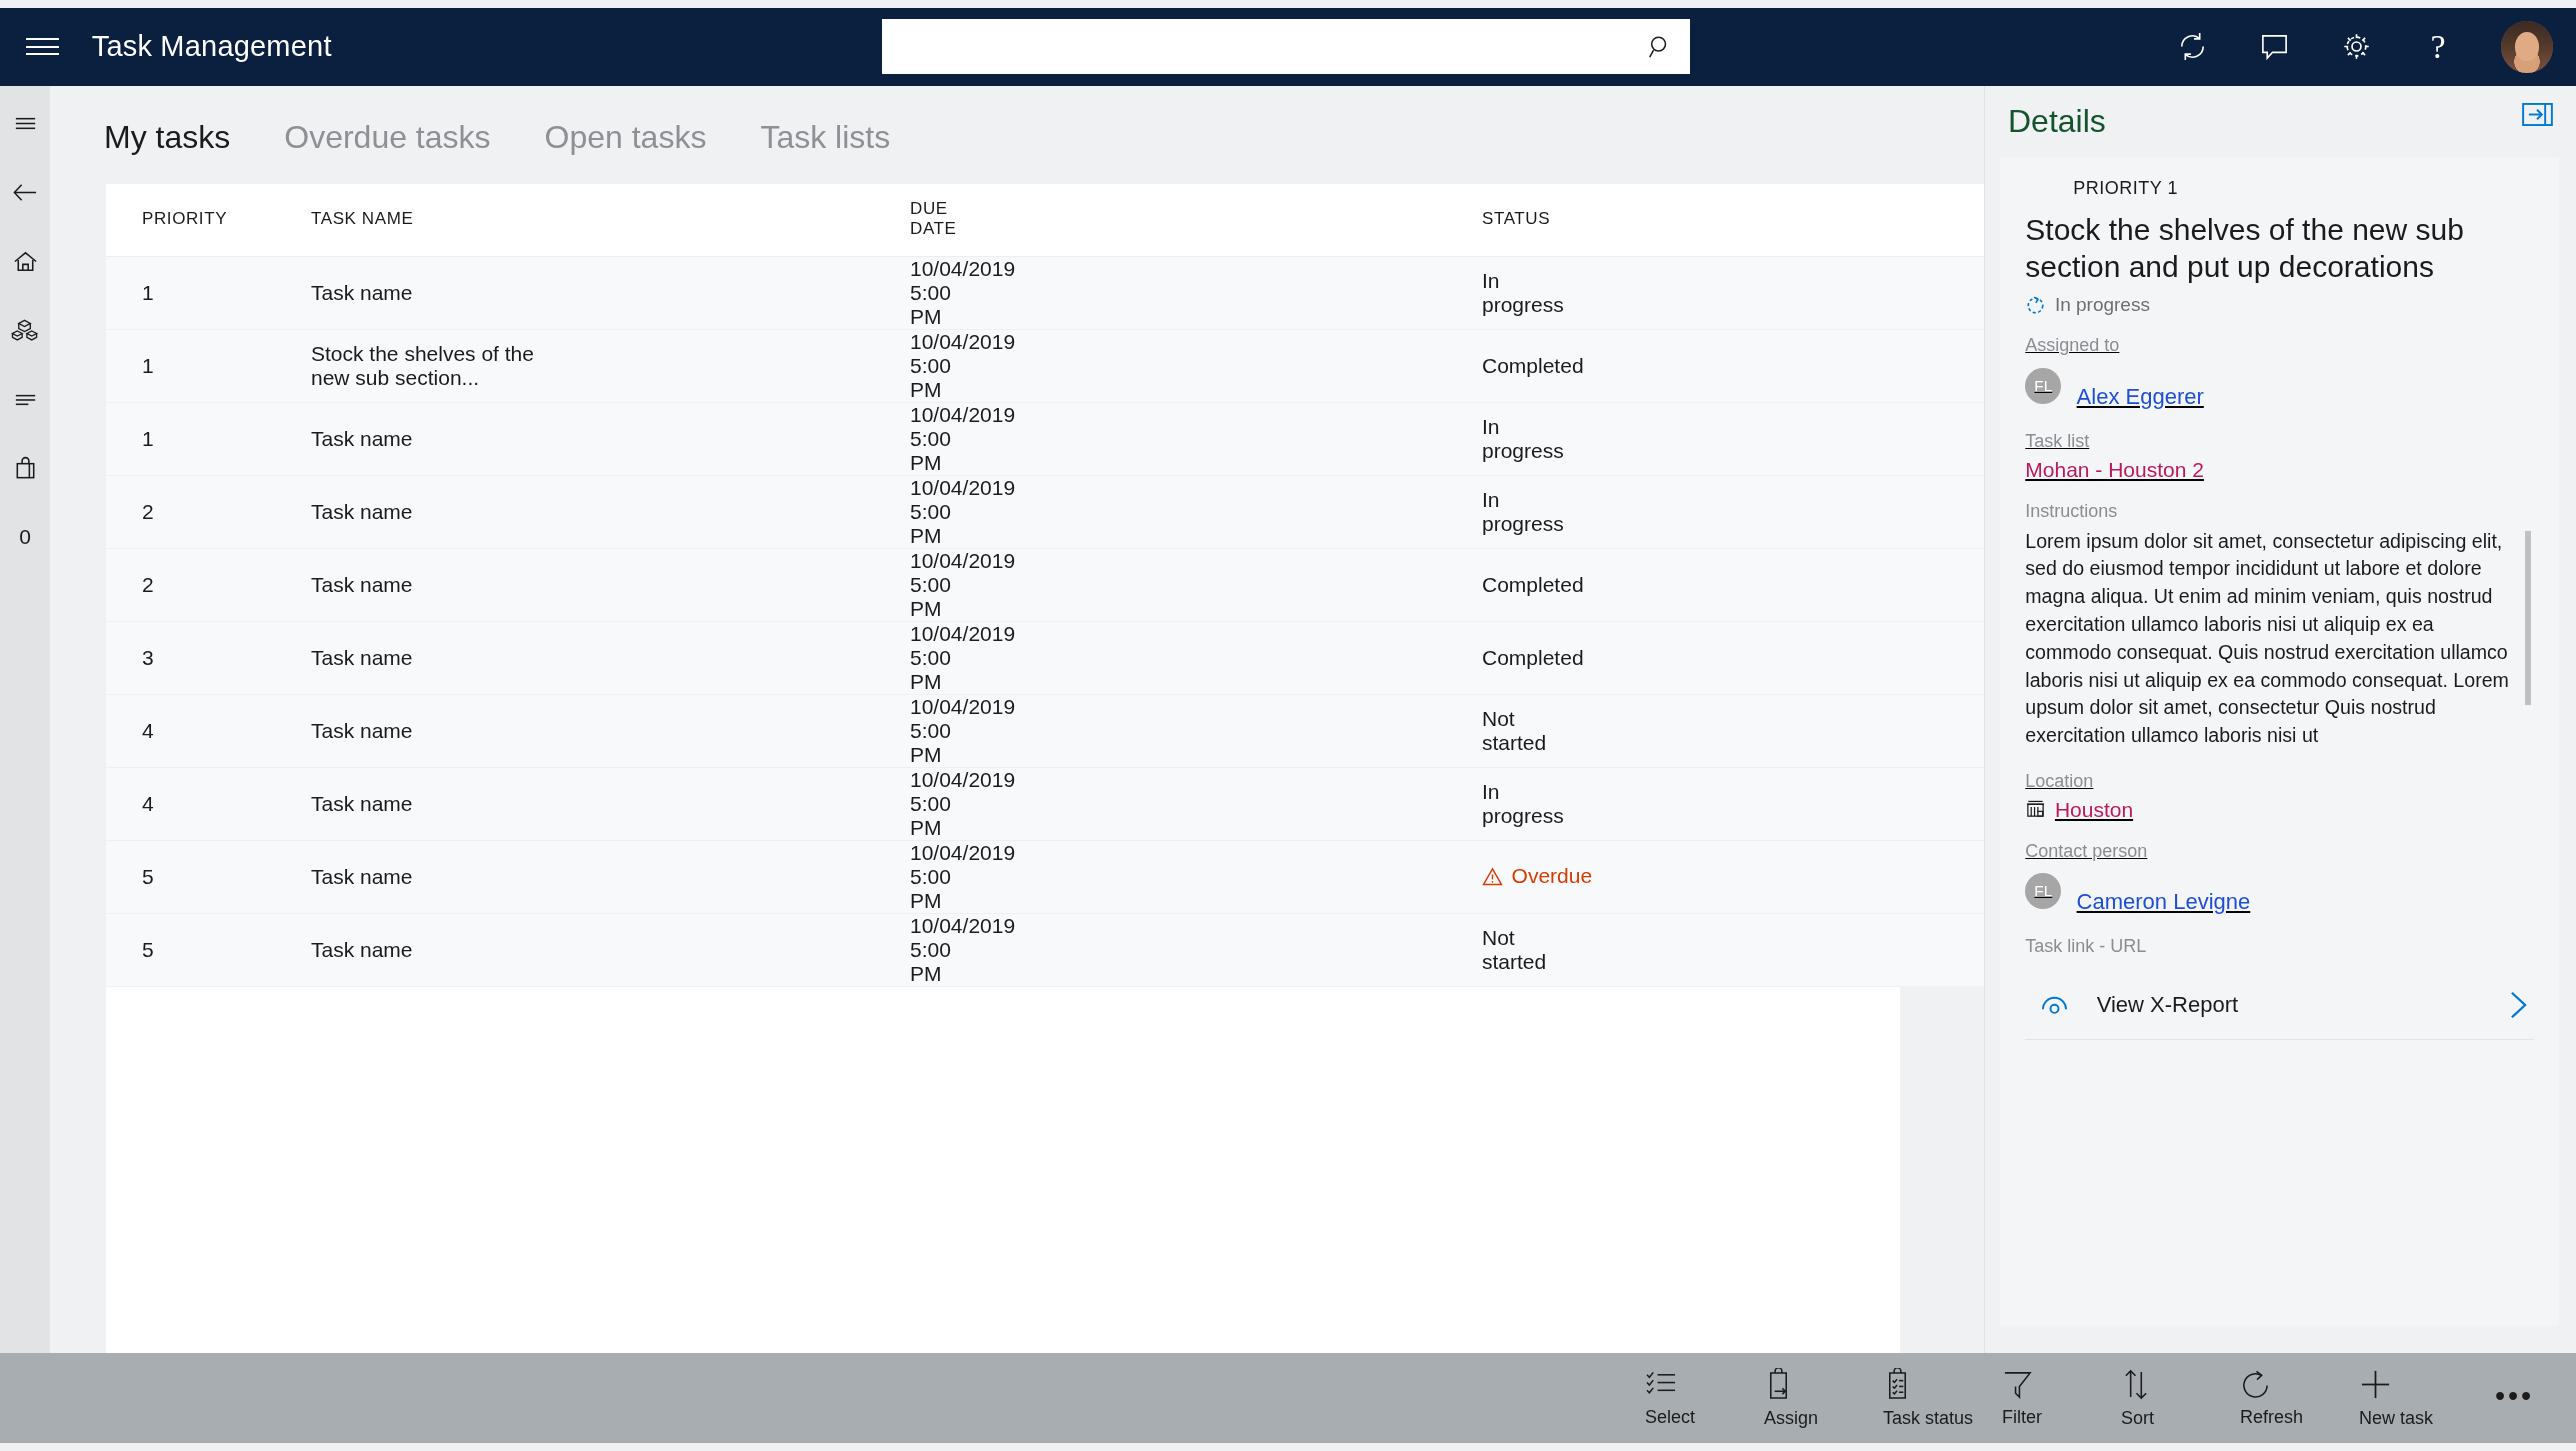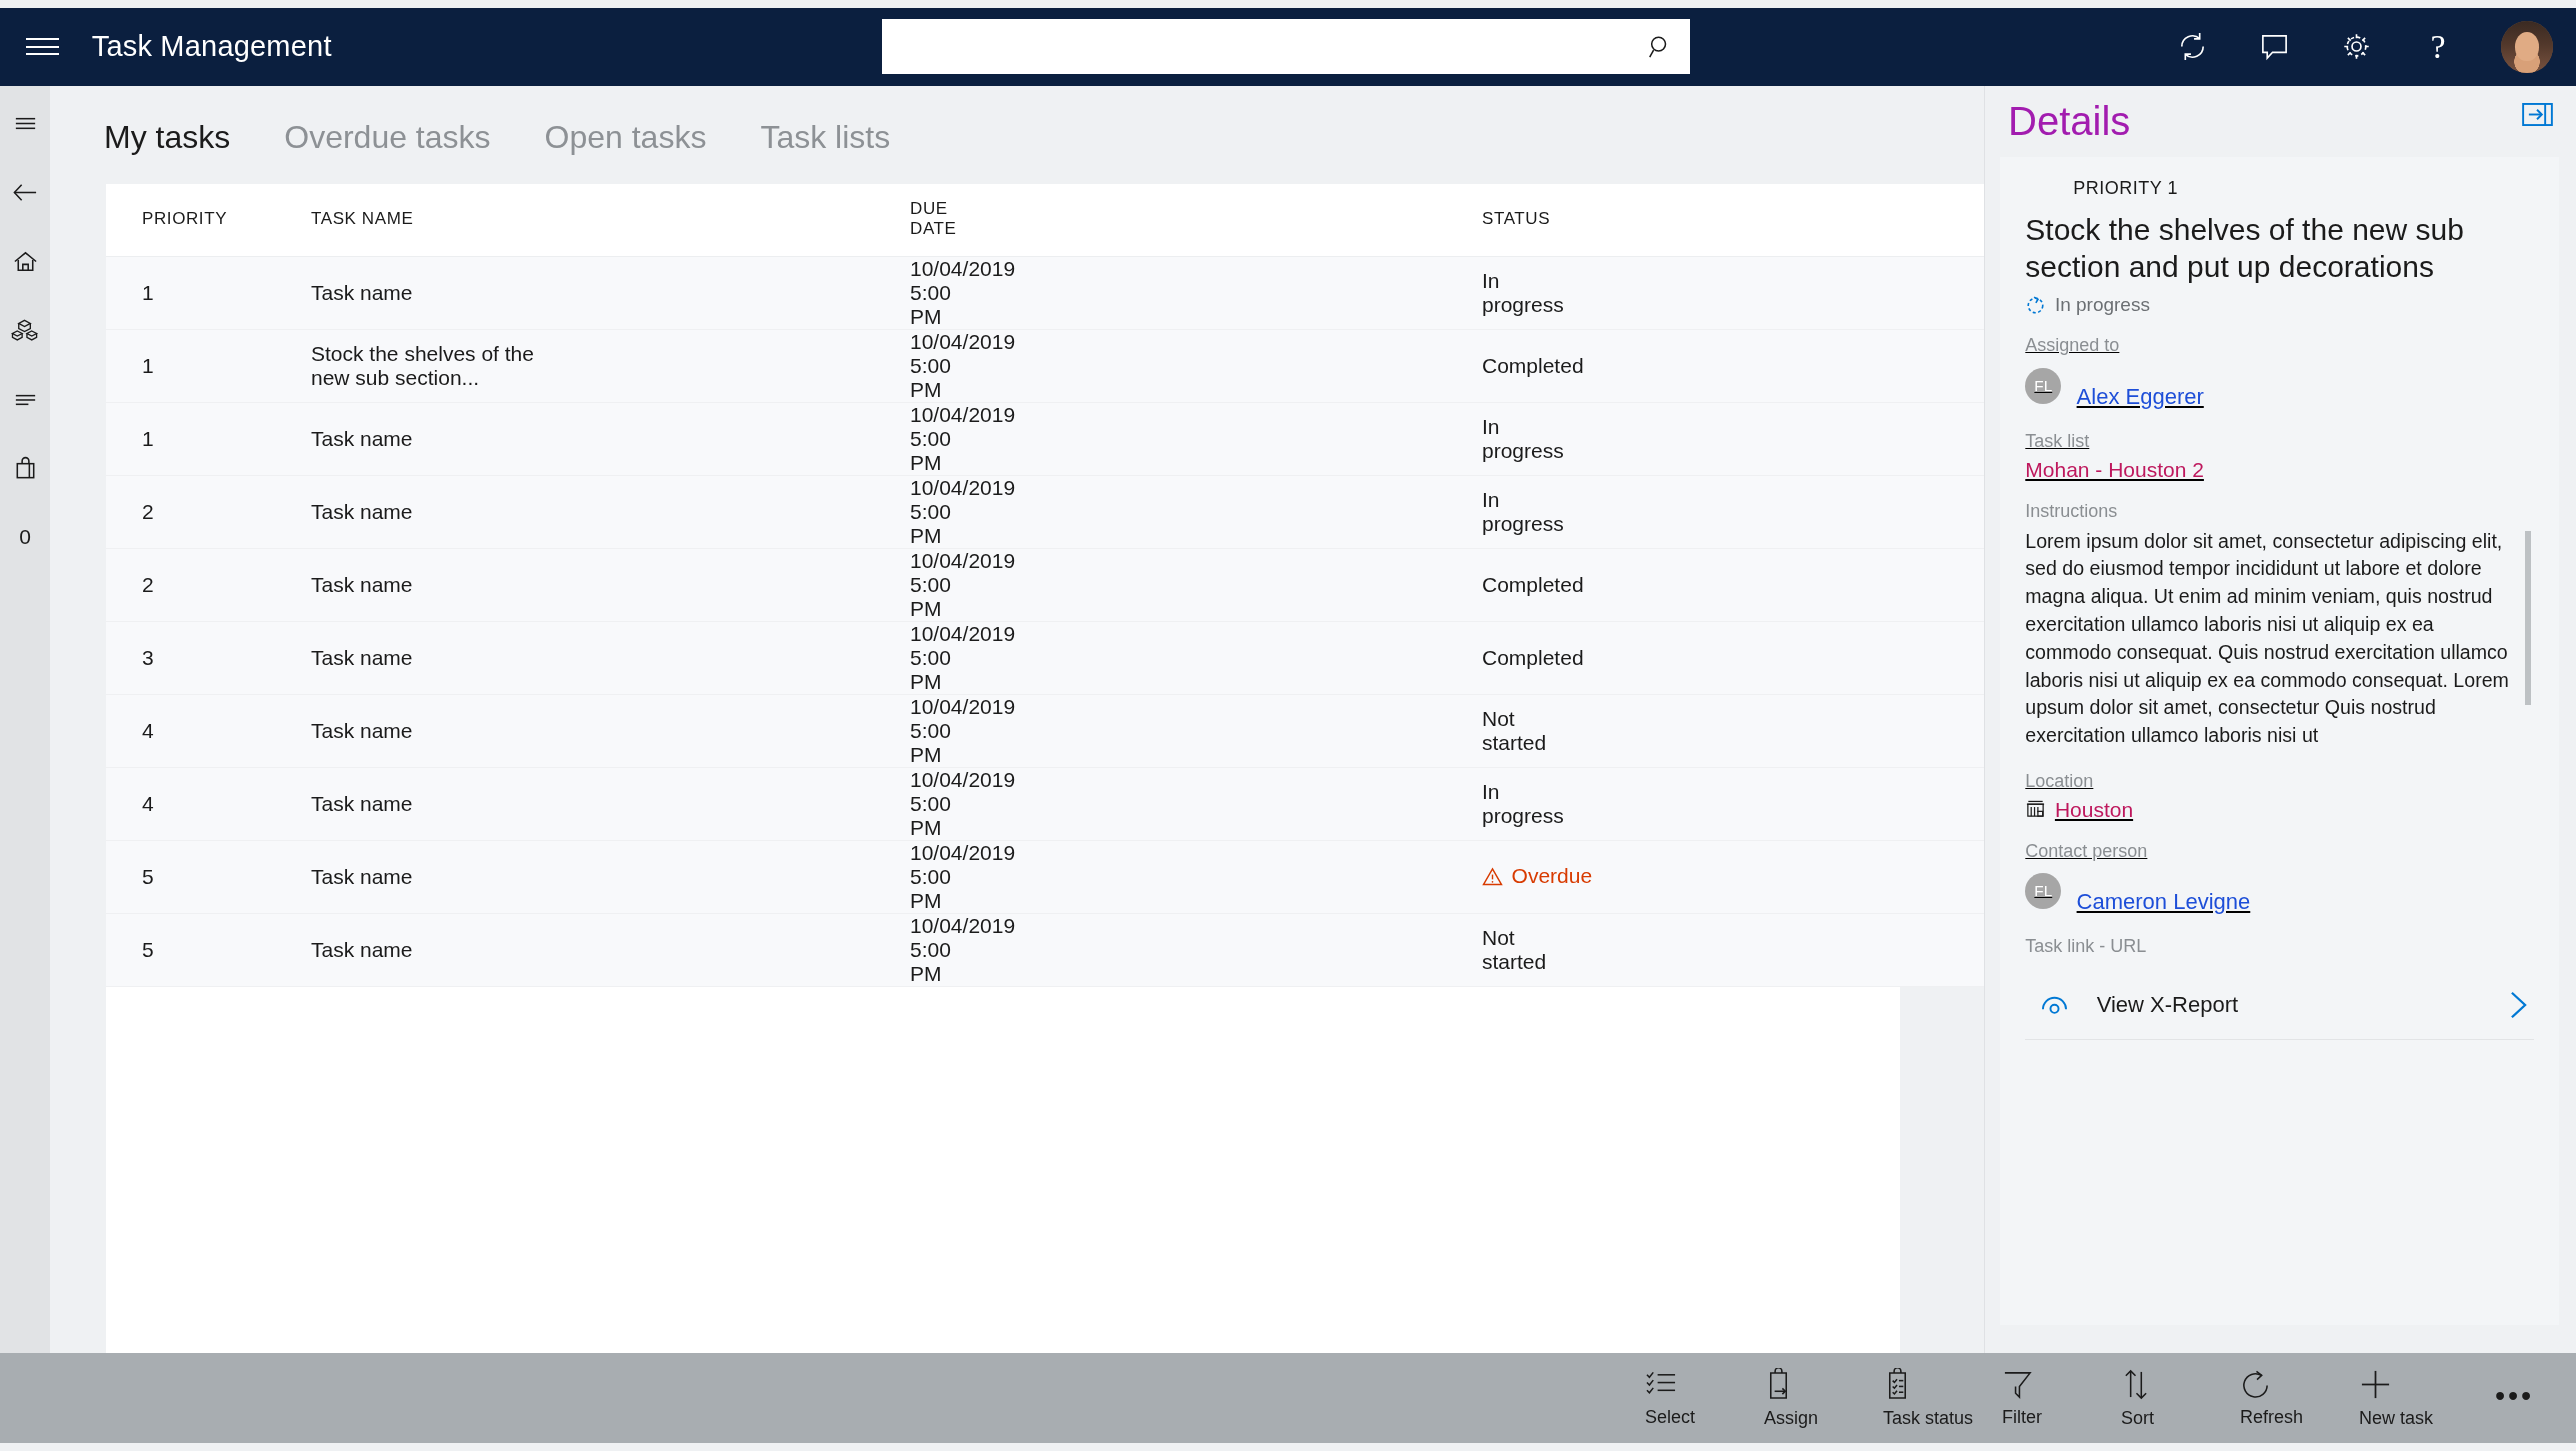--- a/index.html
+++ b/index.html
@@ -179,21 +179,21 @@
     width: 592px; height: 1267px;
     background: #eff1f3;
     border-left: 1px solid #dfe1e4;
   }
   .details-head {
     position: relative;
     height: 71px;
     display: flex; align-items: center;
     padding: 0 21px 0 23px;
   }
-  .details-title { font-size: 40px; color: #a21caf; }
+  .details-title { font-size: 32px; color: #14532d; }
   .collapse-btn {
     position: absolute; right: 23px; top: 17px;
     cursor: pointer; line-height: 0;
   }
   .details-card {
     position: absolute; left: 15.3px; top: 71px;
     width: 559px; height: 1168px;
     background: #f3f5f7;
     padding: 21px 25px 0 25px;
     overflow: hidden;

